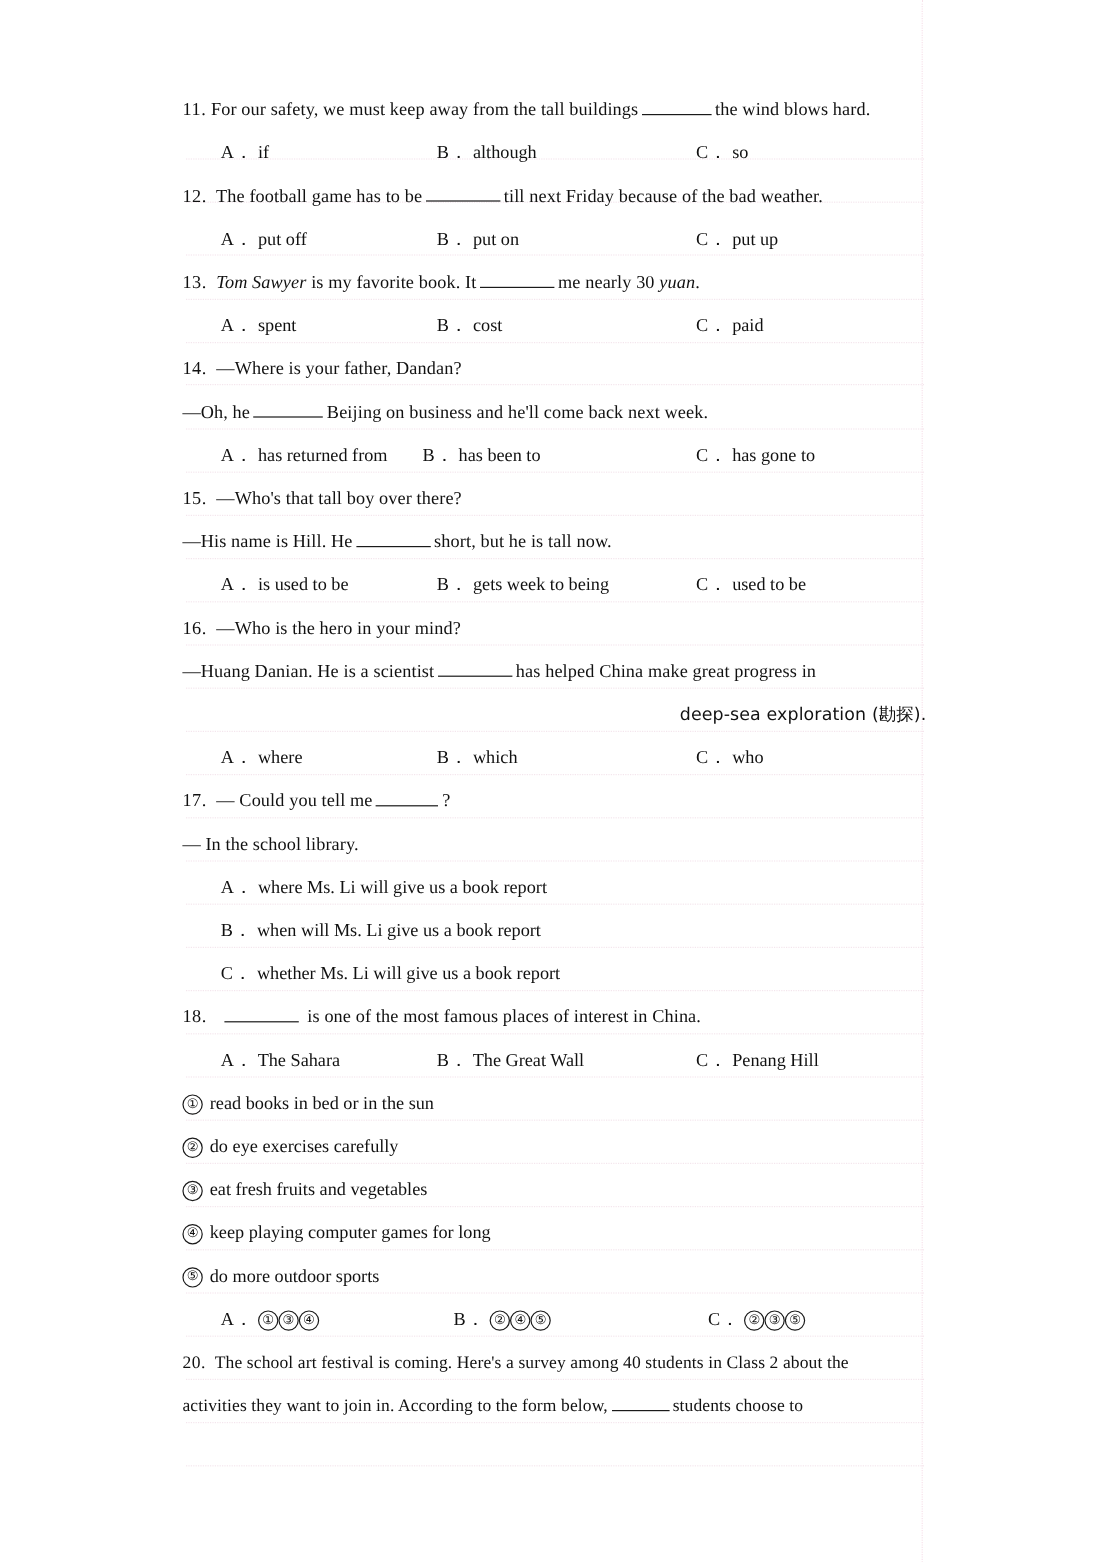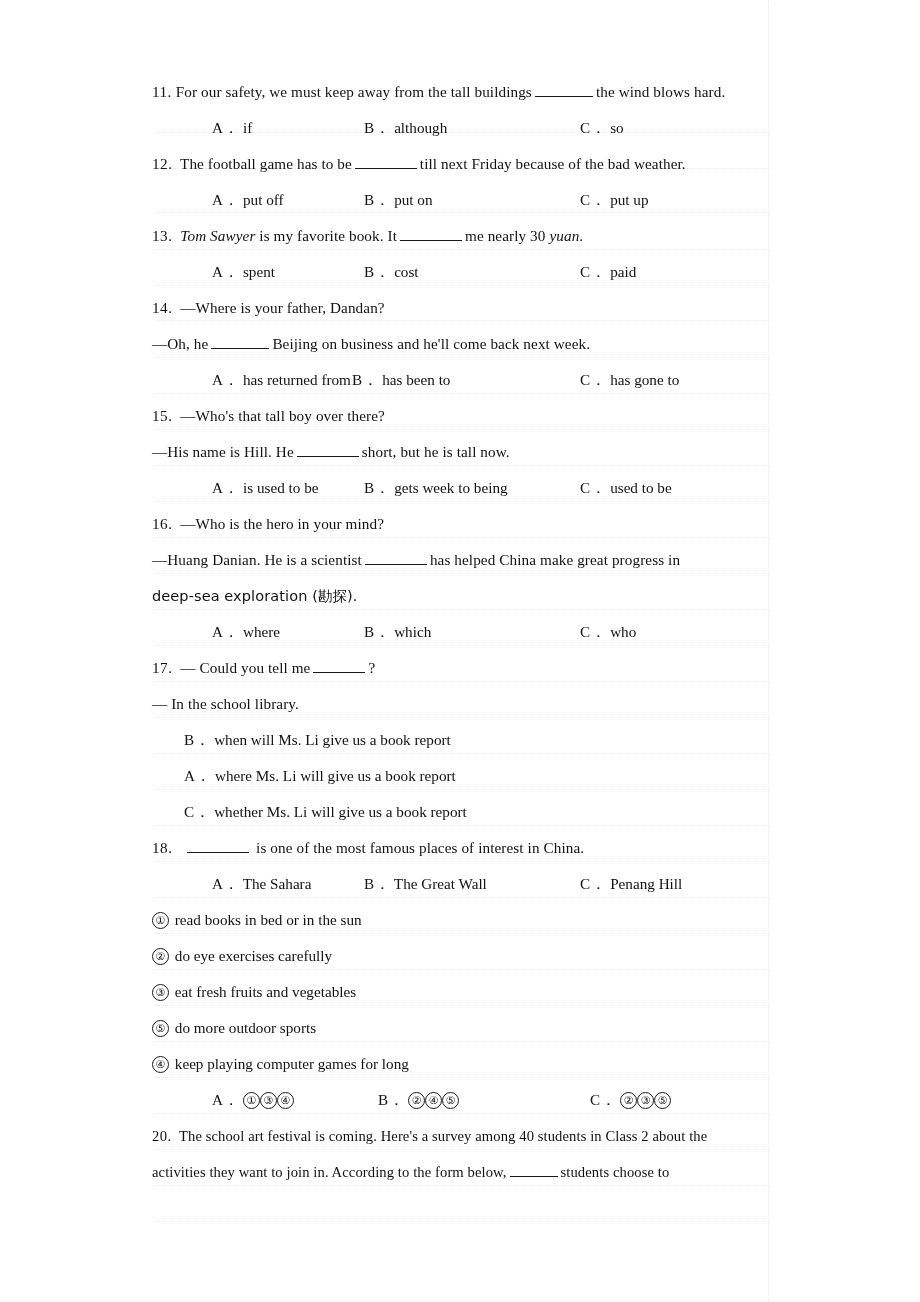--- a/index.html
+++ b/index.html
@@ -63,21 +63,21 @@
     position: relative;
     height: 36px;
     font-size: 15.2px;
     line-height: 36px;
     white-space: nowrap;
   }
   .opt {
     position: absolute;
     top: 0;
   }
-  .opt.a { left: 32px; margin-left: 28px; }
+  .opt.a { left: 32px; }
   .opt.b { left: 212px; }
   .opt.c { left: 428px; }
   .opt-stack {
     margin-left: 32px;
     font-size: 15.2px;
     line-height: 36px;
     white-space: nowrap;
   }
   .item-line {
     font-size: 15.2px;
@@ -90,21 +90,21 @@
     display: inline-block;
     border-bottom: 1px solid #1a1a1a;
     height: 0.92em;
     vertical-align: baseline;
     margin: 0 3px;
   }
   .blank.w1 { width: 58px; }
   .blank.w2 { width: 62px; }
   .blank.w3 { width: 52px; }
   .blank.w4 { width: 48px; }
-  .cn { font-family: "DejaVu Sans", "Liberation Sans", sans-serif; font-size: 14.5px; }
+  .cn { font-family: "DejaVu Sans", "Liberation Sans", sans-serif; font-size: 14.5px; text-align: right; }
   .circ {
     display: inline-block;
     width: 15px;
     height: 15px;
     line-height: 14px;
     border: 1px solid #1a1a1a;
     border-radius: 50%;
     text-align: center;
     font-size: 11px;
     vertical-align: 1px;
@@ -194,36 +194,36 @@
     <div class="line cont-line"><span>—Huang Danian. He is a scientist</span><span class="blank w2"></span><span>has helped China make great progress in</span></div>
     <div class="line cont-line cn">deep-sea exploration (勘探).</div>
     <div class="opts">
       <span class="opt a"><span class="lbl">A．</span> <span>where</span></span>
       <span class="opt b"><span class="lbl">B．</span> <span>which</span></span>
       <span class="opt c"><span class="lbl">C．</span> <span>who</span></span>
     </div>
 
     <div class="line q-line"><span class="lbl">17.</span>&nbsp; <span>— Could you tell me</span><span class="blank w3"></span><span>?</span></div>
     <div class="line cont-line">— In the school library.</div>
+    <div class="opt-stack"><span class="lbl">A．</span> <span>where Ms. Li will give us a book report</span></div>
     <div class="opt-stack"><span class="lbl">B．</span> <span>when will Ms. Li give us a book report</span></div>
-    <div class="opt-stack"><span class="lbl">A．</span> <span>where Ms. Li will give us a book report</span></div>
     <div class="opt-stack"><span class="lbl">C．</span> <span>whether Ms. Li will give us a book report</span></div>
 
     <div class="line q-line"><span class="lbl">18.</span>&nbsp;&nbsp; <span class="blank w2"></span> <span>is one of the most famous places of interest in China.</span></div>
     <div class="opts">
       <span class="opt a"><span class="lbl">A．</span> <span>The Sahara</span></span>
       <span class="opt b"><span class="lbl">B．</span> <span>The Great Wall</span></span>
       <span class="opt c"><span class="lbl">C．</span> <span>Penang Hill</span></span>
     </div>
 
     <div class="item-line"><span class="circ">①</span> <span>read books in bed or in the sun</span></div>
     <div class="item-line"><span class="circ">②</span> <span>do eye exercises carefully</span></div>
     <div class="item-line"><span class="circ">③</span> <span>eat fresh fruits and vegetables</span></div>
+    <div class="item-line"><span class="circ">④</span> <span>keep playing computer games for long</span></div>
     <div class="item-line"><span class="circ">⑤</span> <span>do more outdoor sports</span></div>
-    <div class="item-line"><span class="circ">④</span> <span>keep playing computer games for long</span></div>
     <div class="opts">
       <span class="opt a"><span class="lbl">A．</span> <span class="circ tight">①</span><span class="circ tight">③</span><span class="circ tight">④</span></span>
       <span class="opt b" style="left:226px"><span class="lbl">B．</span> <span class="circ tight">②</span><span class="circ tight">④</span><span class="circ tight">⑤</span></span>
       <span class="opt c" style="left:438px"><span class="lbl">C．</span> <span class="circ tight">②</span><span class="circ tight">③</span><span class="circ tight">⑤</span></span>
     </div>
 
     <div class="line q-line" style="font-size:14.6px"><span class="lbl">20.</span>&nbsp; <span>The school art festival is coming. Here's a survey among 40 students in Class 2 about the</span></div>
     <div class="line cont-line" style="font-size:14.6px"><span>activities they want to join in. According to the form below,</span><span class="blank w4"></span><span>students choose to</span></div>
 
   </div>

